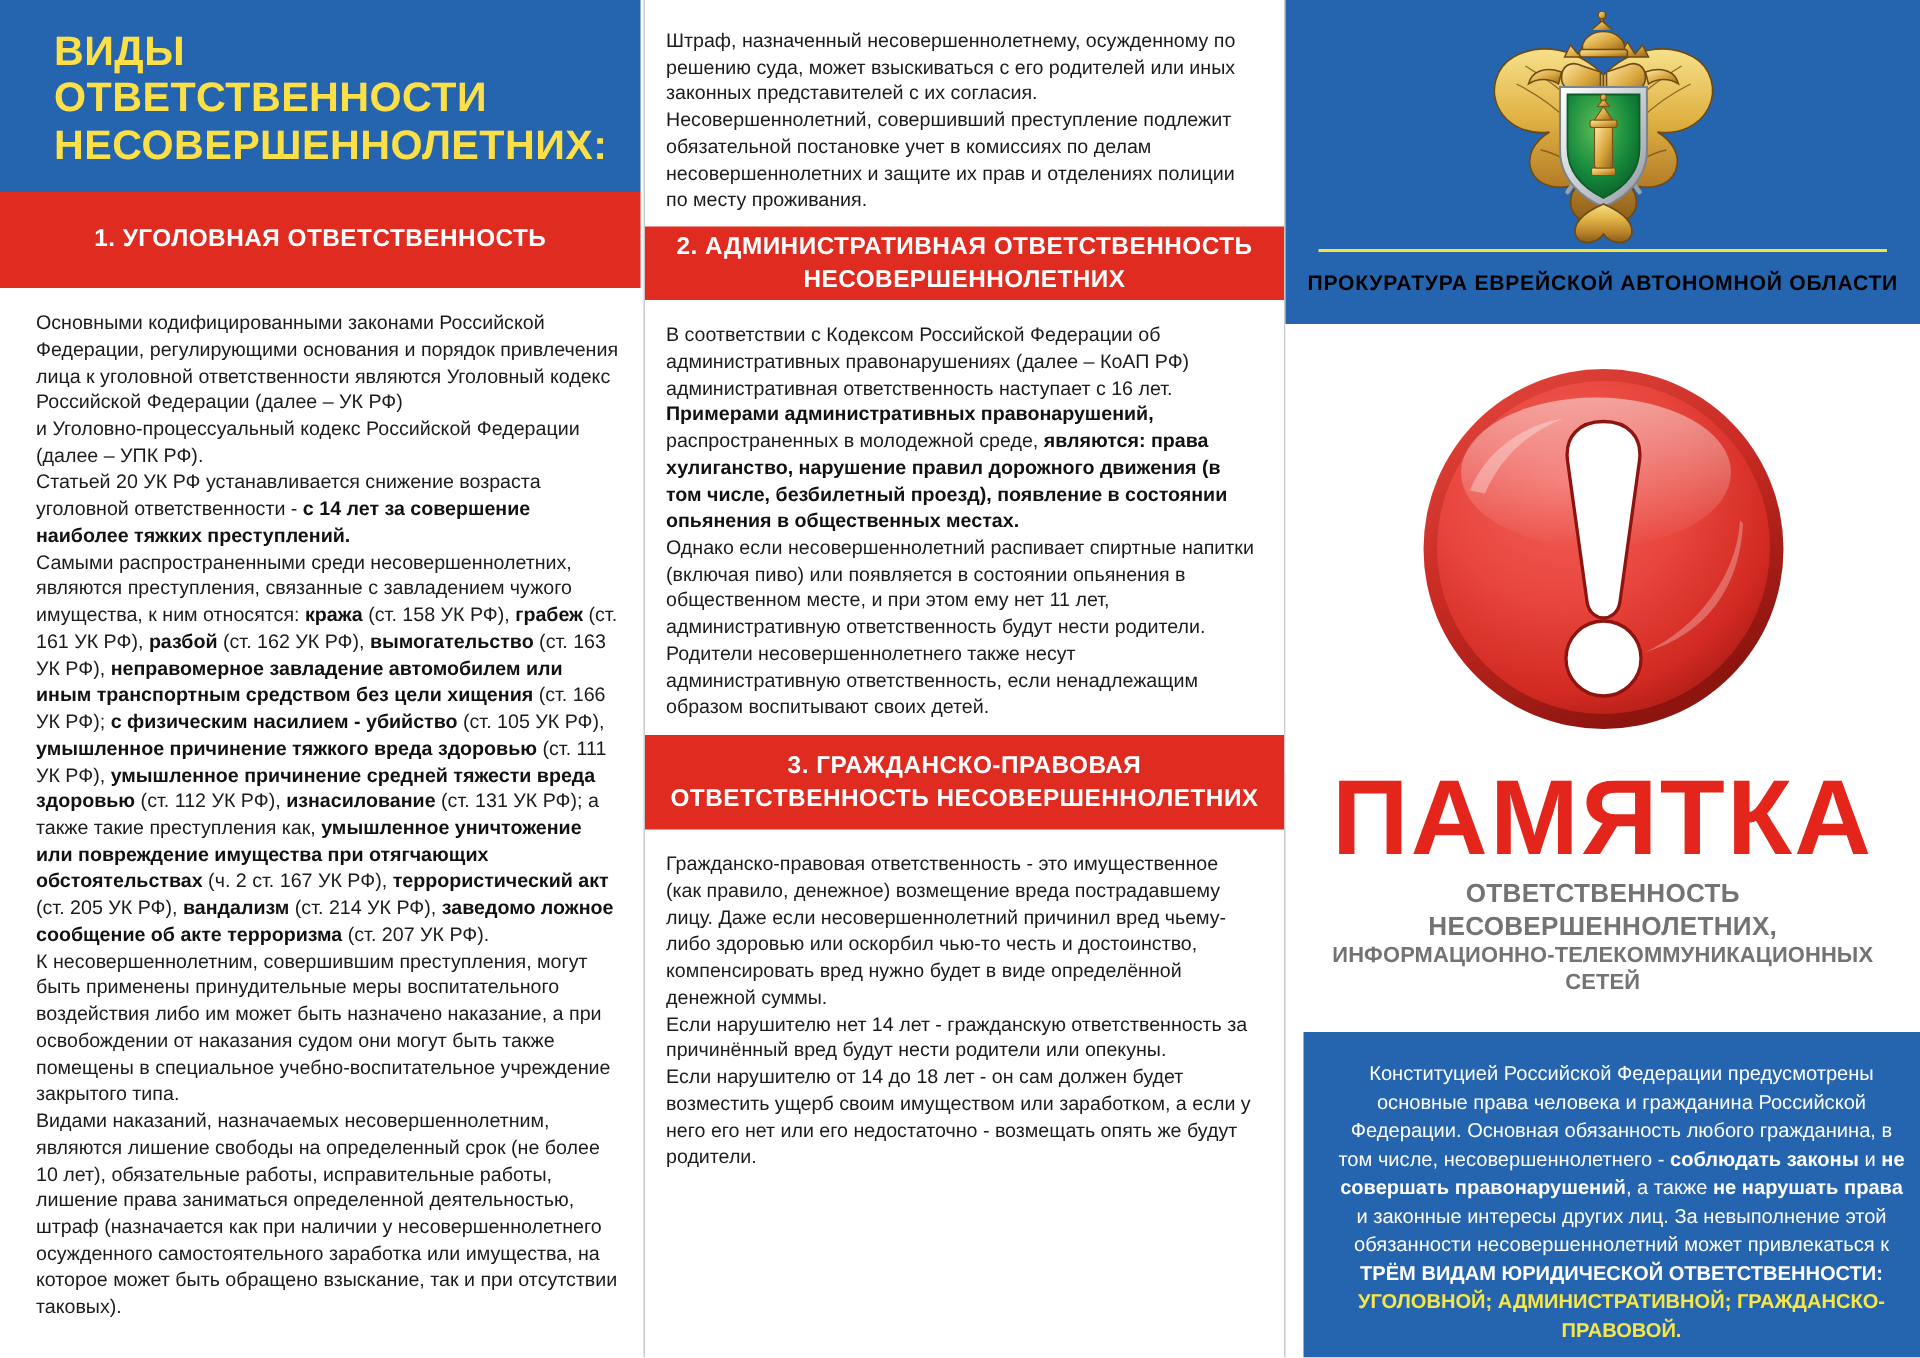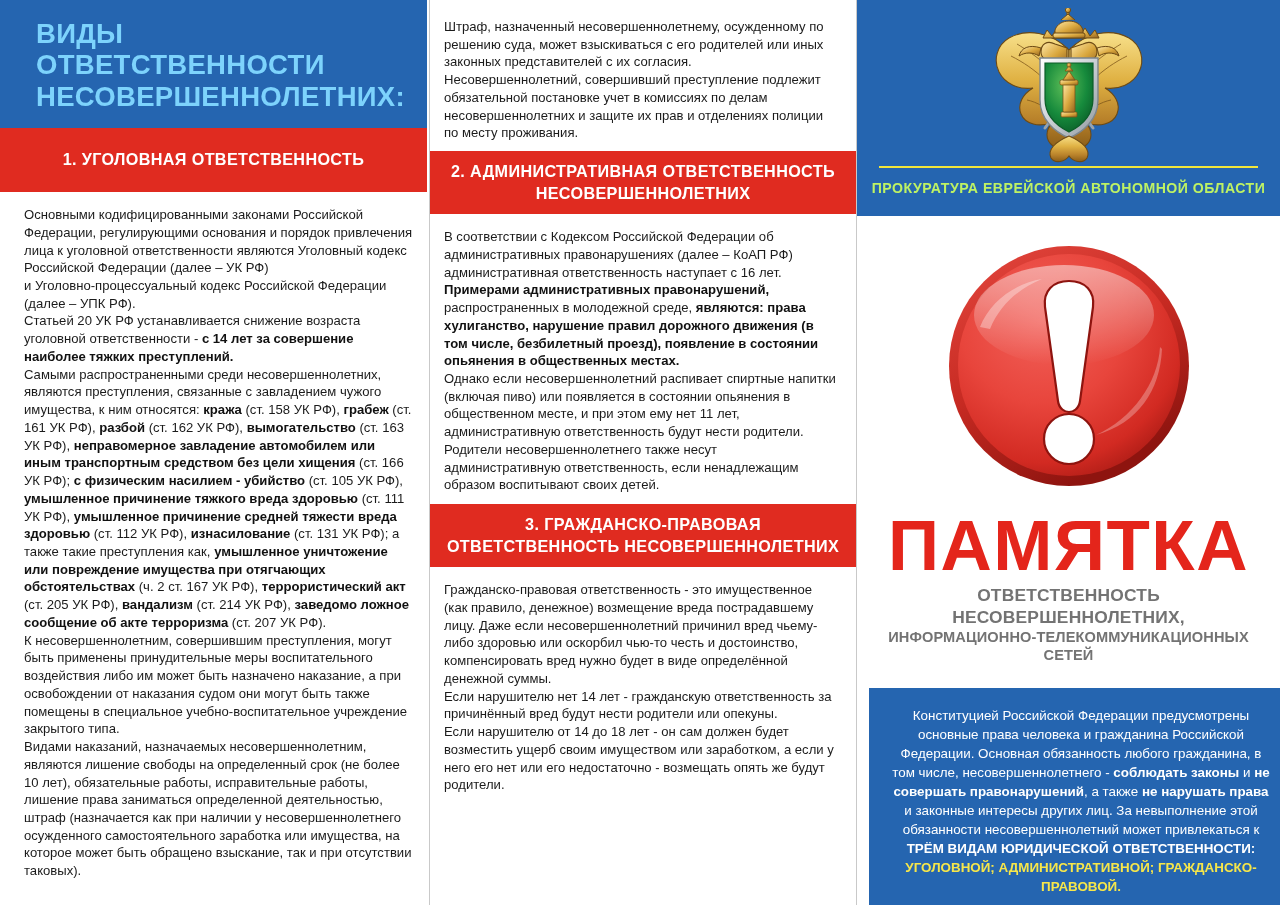--- a/index.html
+++ b/index.html
@@ -28,21 +28,21 @@
     height: 905px;
     box-sizing: border-box;
   }
   .col-1 { left: 0px;   width: 427px; }
   .col-2 { left: 429px; width: 427px; border-left: 1px solid #c9c9c9; }
   .col-3 { left: 856px; width: 424px; border-left: 1px solid #c9c9c9; }
 
   
   .banner-blue {
     background: #2565b0;
-    color: #7dd3fc;
+    color: #fde047;
     padding: 18px 14px 16px 36px;
     box-sizing: border-box;
   }
   .banner-blue .line {
     font-size: 27.5px;
     font-weight: bold;
     letter-spacing: 0.3px;
     line-height: 1.14;
     display: block;
   }
@@ -57,21 +57,21 @@
     justify-content: center;
   }
   .banner-red .line {
     font-size: 16.2px;
     font-weight: bold;
     letter-spacing: 0.35px;
     line-height: 1.32;
     display: block;
   }
   #section1-banner { height: 64px; }
-  #section2-banner { height: 63px; margin-top: 9px; }
+  #section2-banner { height: 49px; margin-top: 9px; }
   #section3-banner { height: 63px; margin-top: 10px; }
 
   
   .body-text {
     font-size: 13.1px;
     line-height: 1.355;
     color: #1b1b1b;
     box-sizing: border-box;
     text-align: left;
   }
@@ -100,21 +100,21 @@
     left: 22px; right: 22px;
     top: 166px;
     height: 2px;
     background: #f2e63a;
   }
   .org-name {
     position: absolute;
     left: 0; right: 0;
     top: 180px;
     text-align: center;
-    color: #bef264;
+    color: #000000;
     font-size: 14.1px;
     font-weight: bold;
     letter-spacing: 0.5px;
   }
 
   .warn-wrap {
     height: 300px;
     display: flex;
     align-items: center;
     justify-content: center;

